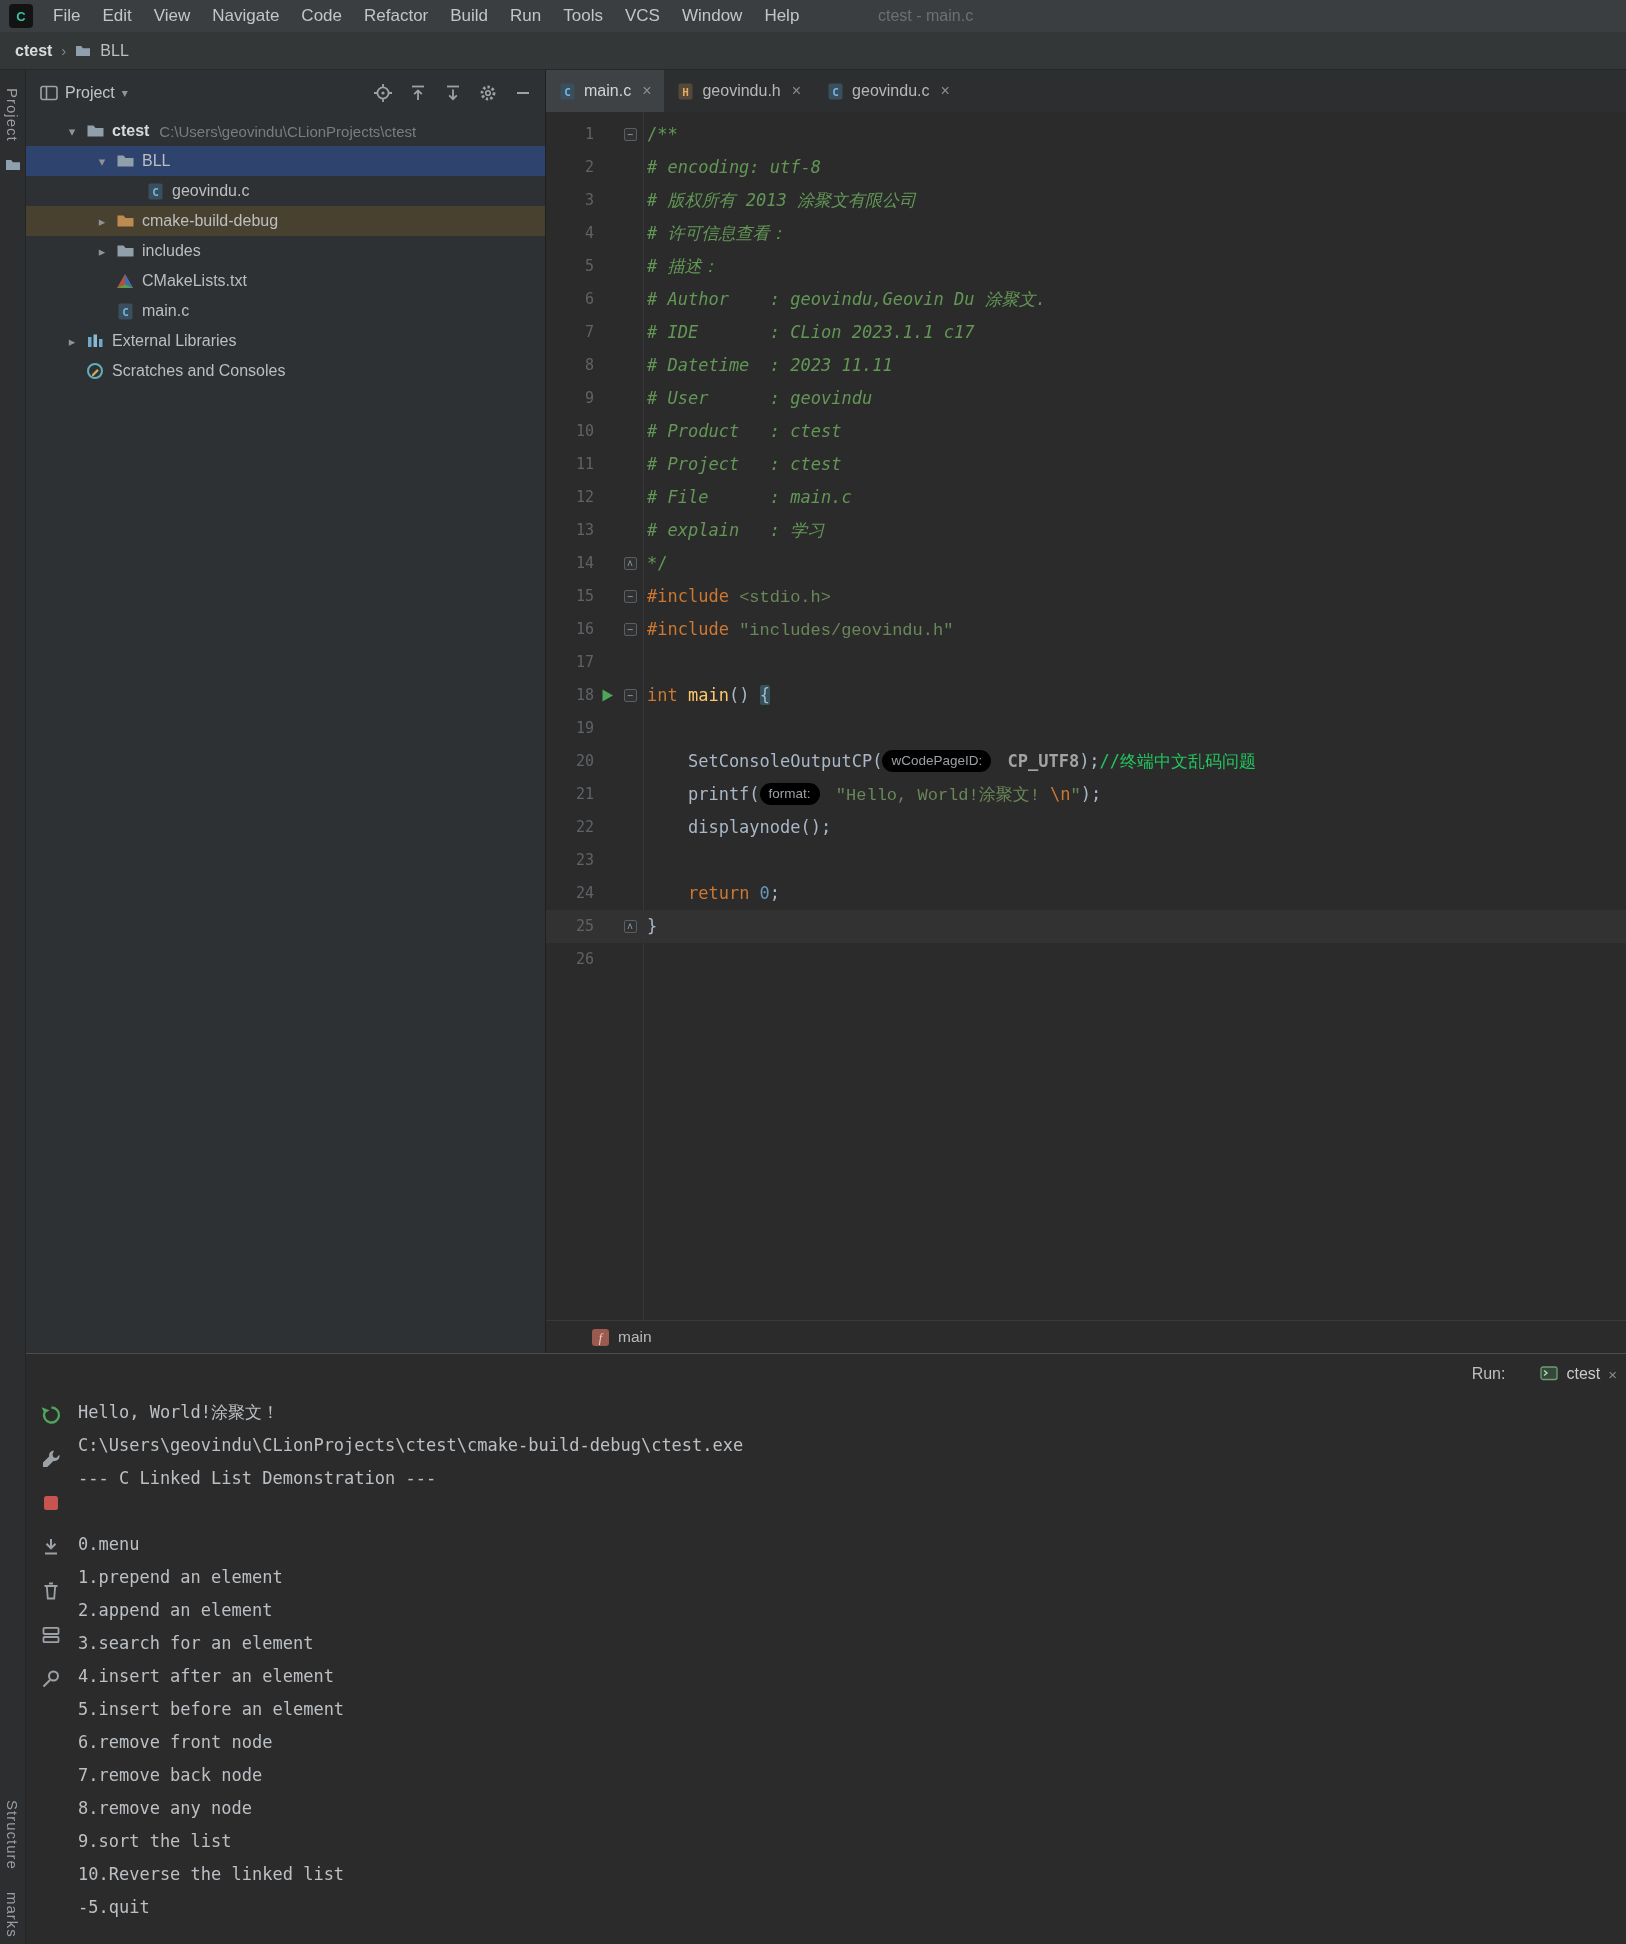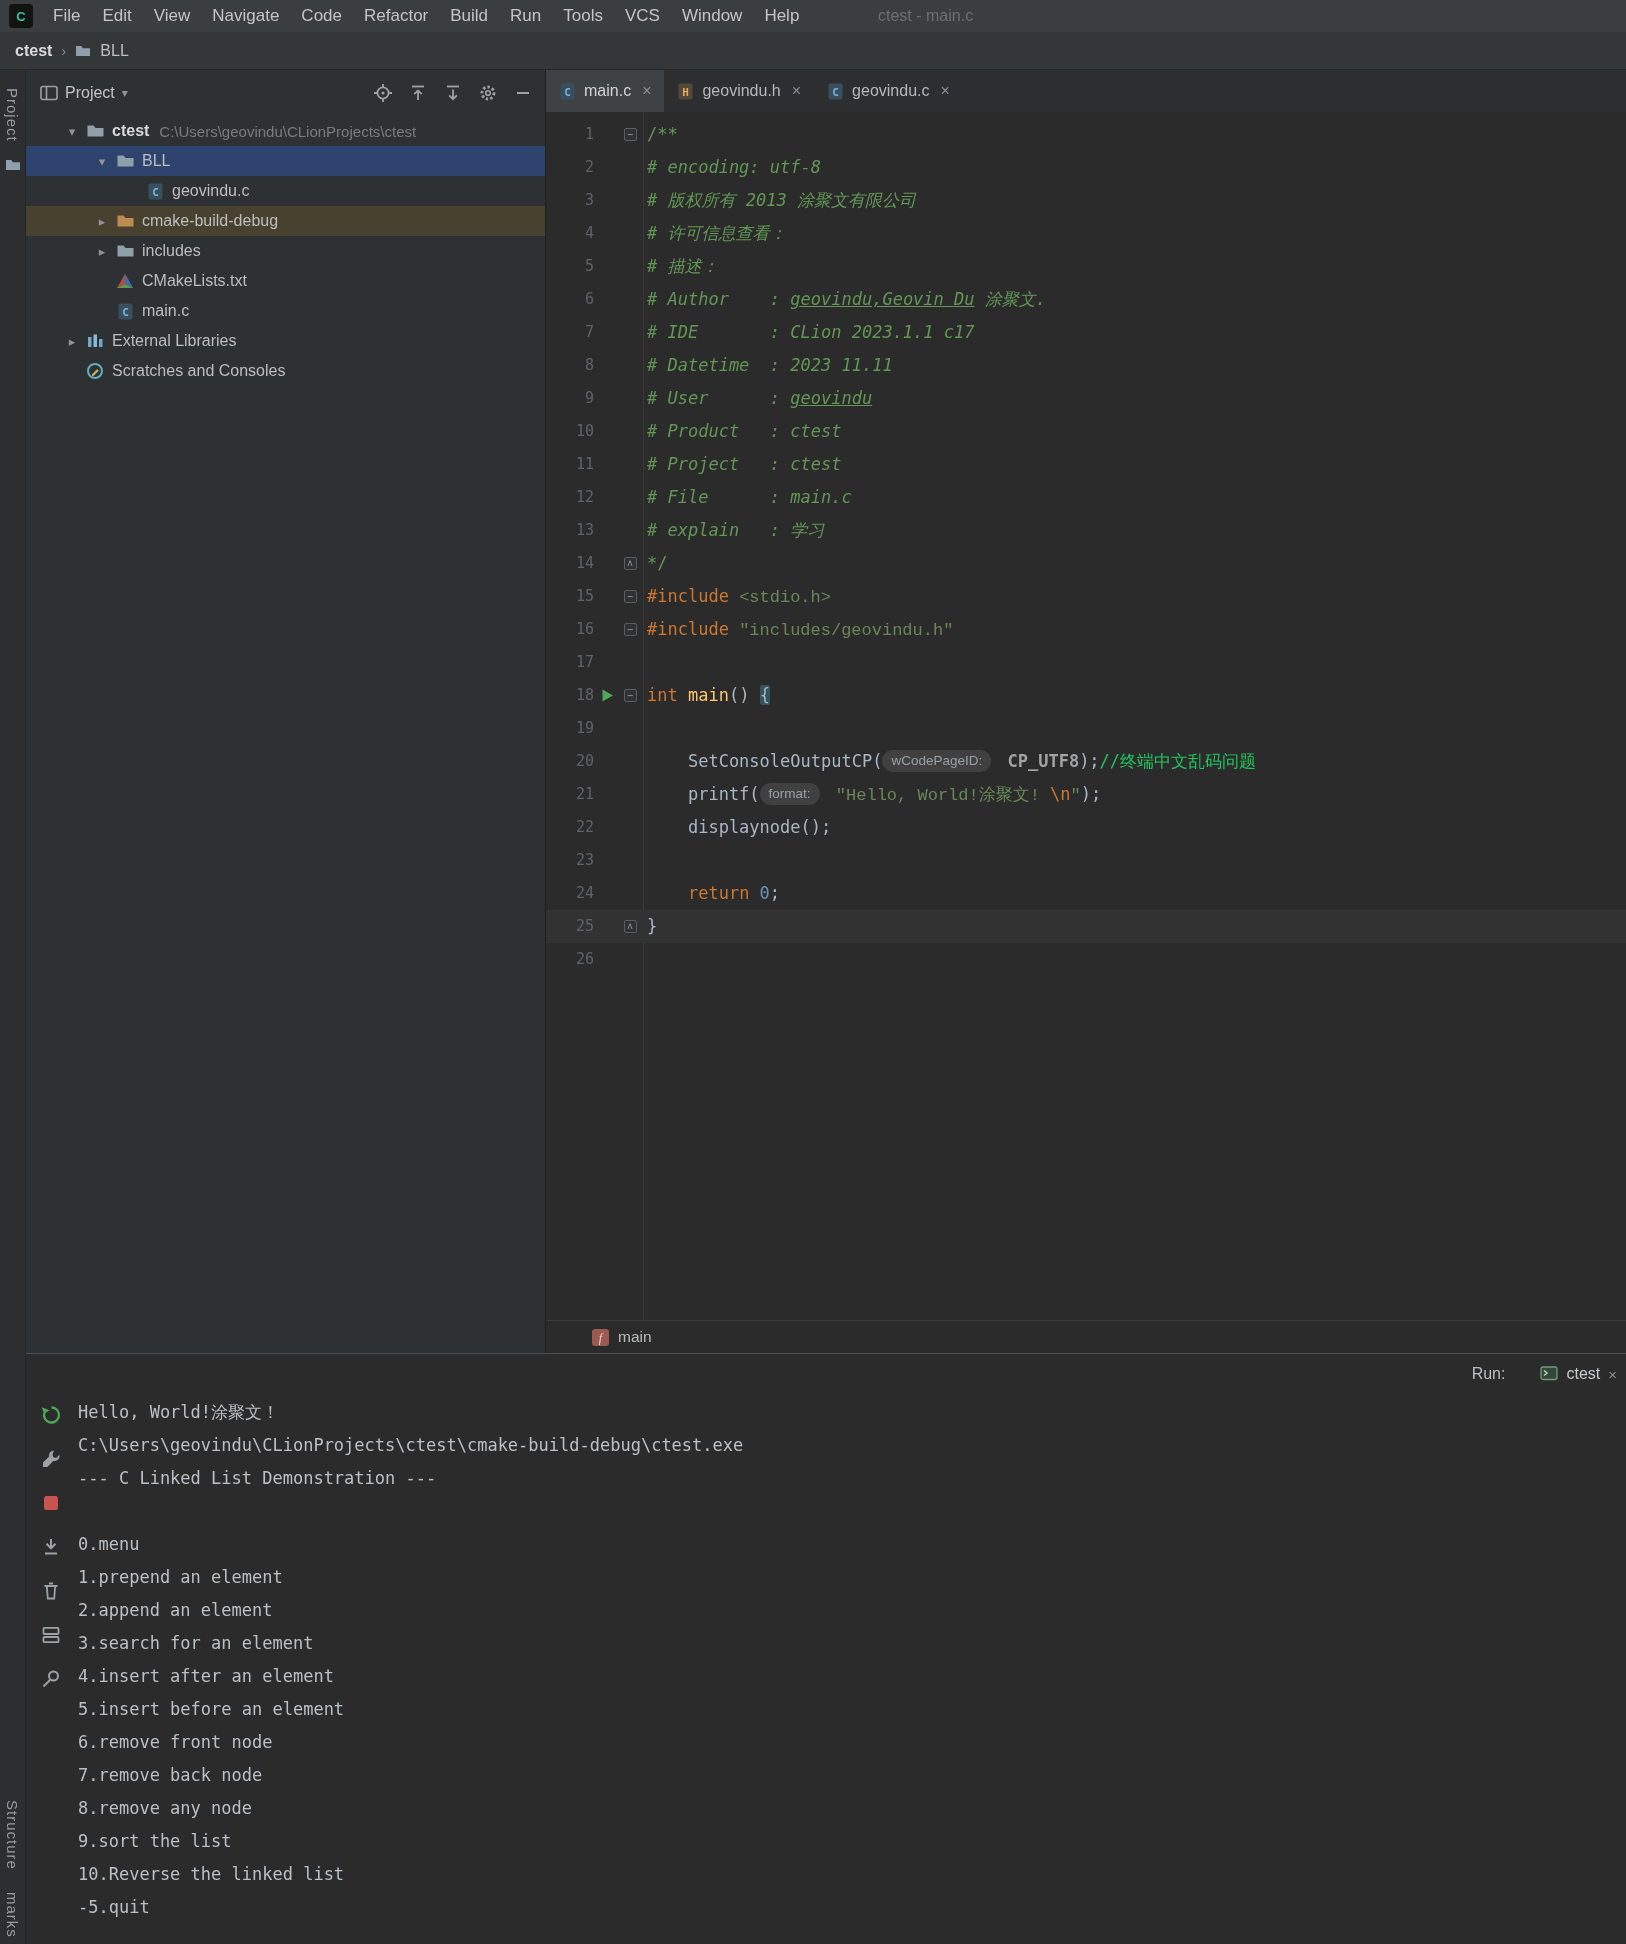--- a/index.html
+++ b/index.html
@@ -52,31 +52,31 @@
   .cline { display:flex; height:33px; line-height:33px; white-space:pre; position:relative; }
   .cline.cur { background:#323232; }
   .gut { width:97px; flex:none; display:flex; align-items:center; }
   .lnum { width:48px; text-align:right; color:#606366; font-size:15px; flex:none; }
   .gicon { width:27px; display:flex; justify-content:center; align-items:center; flex:none; }
   .gfold { width:18px; flex:none; display:flex; justify-content:center; }
   .fold { width:13px; height:13px; border:1px solid #5b5e60; color:#9b9ea1; font-size:10px; line-height:11px; text-align:center; border-radius:2px; background:#2f3133; cursor:pointer; }
   .ctext { padding-left:4px; }
   .cm  { color:#629755; }
   .cmi { color:#629755; font-style:italic; }
-  .u   { text-decoration:underline; }
+  .u   { }
   .kw  { color:#cc7832; }
   .str { color:#6a8759;font-family:Liberation Mono, monospace; }
   .esc { color:#cc7832; }
   .num { color:#6897bb; }
   .fn  { color:#ffc66b; }
   .pl  { color:#a9b7c6; }
   .const { color:#a3a3a3; font-weight:bold; }
   .lc  { color:#22c55e; }
   .brace { background:#34535c; border-radius:2px; }
-  .hint { display:inline-block; background:#404040; color:#9aa0a4; border-radius:11px; padding:0 9px; font-size:13.5px; font-family:"Liberation Sans",sans-serif; line-height:22px; height:22px; vertical-align:2px; margin-right:6px; }
+  .hint { display:inline-block; background:#000000; color:#9aa0a4; border-radius:11px; padding:0 9px; font-size:13.5px; font-family:"Liberation Sans",sans-serif; line-height:22px; height:22px; vertical-align:2px; margin-right:6px; }
   .editor-crumb { height:33px; flex:none; border-top:1px solid #383a3b; display:flex; align-items:center; gap:9px; padding-left:46px; font-size:15.5px; color:#b8babc; background:#2b2b2b; }
 
   
   .run-panel { position:absolute; left:26px; right:0; top:1353px; height:591px; background:#2b2b2b; border-top:1px solid #4a4d4f; }
   .run-header { height:40px; display:flex; align-items:center; padding-left:15px; font-size:16px; color:#bcbec0;justify-content:flex-end; }
   .run-tab { display:flex; align-items:center; gap:8px; margin-left:26px; padding:0 9px; height:40px; color:#c8cacc; cursor:pointer; }
   .run-tab .x { color:#8a8e92; font-size:15px; }
   .run-body { position:absolute; top:40px; bottom:0; left:0; right:0; }
   .run-toolbar { position:absolute; left:11px; top:8px; width:28px; display:flex; flex-direction:column; gap:18px; align-items:center; }
   .rticon { width:26px; height:26px; display:flex; align-items:center; justify-content:center; cursor:pointer; }

